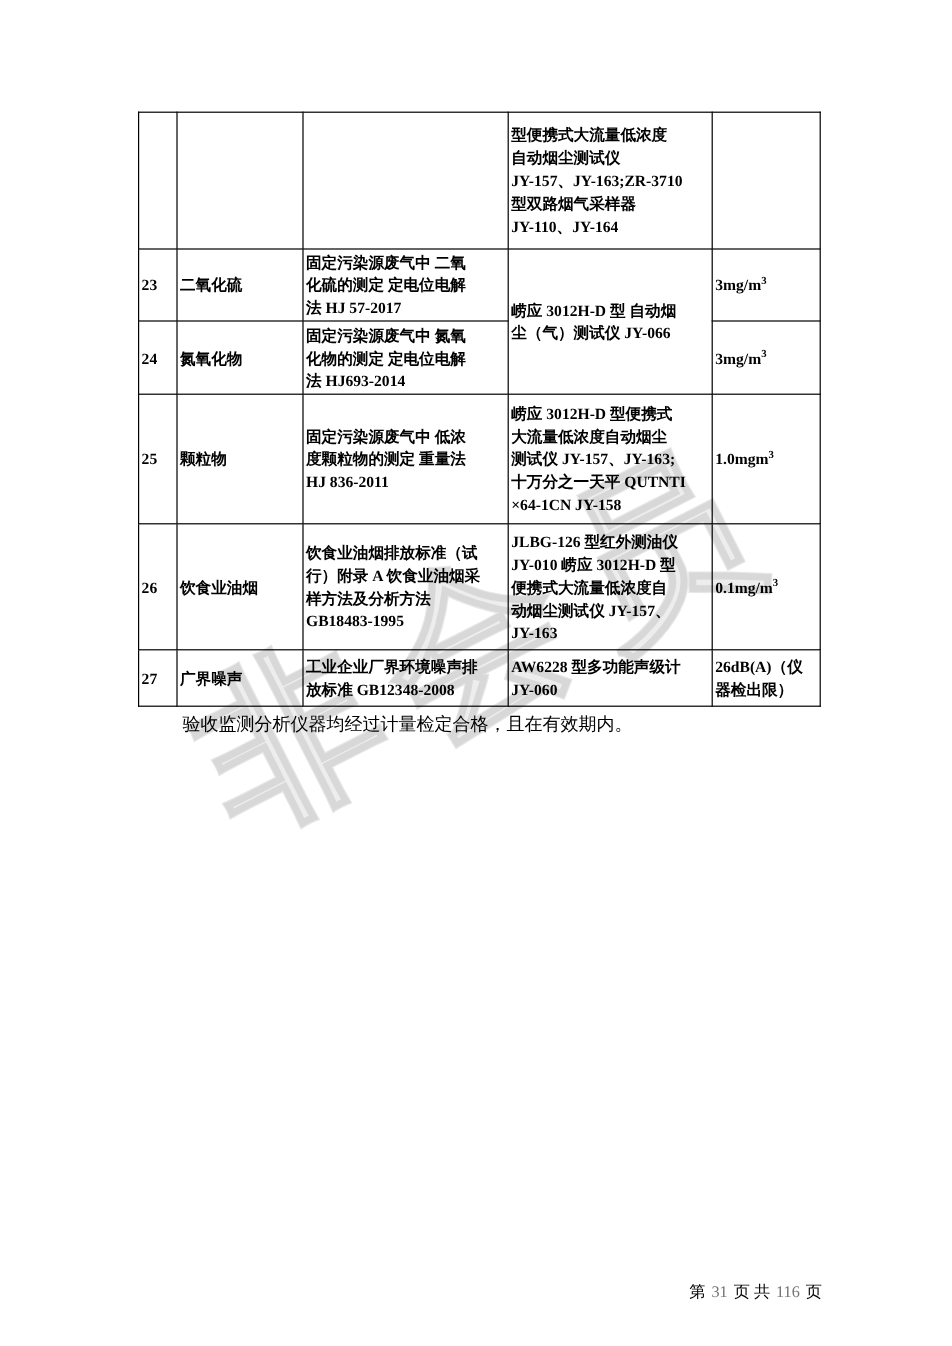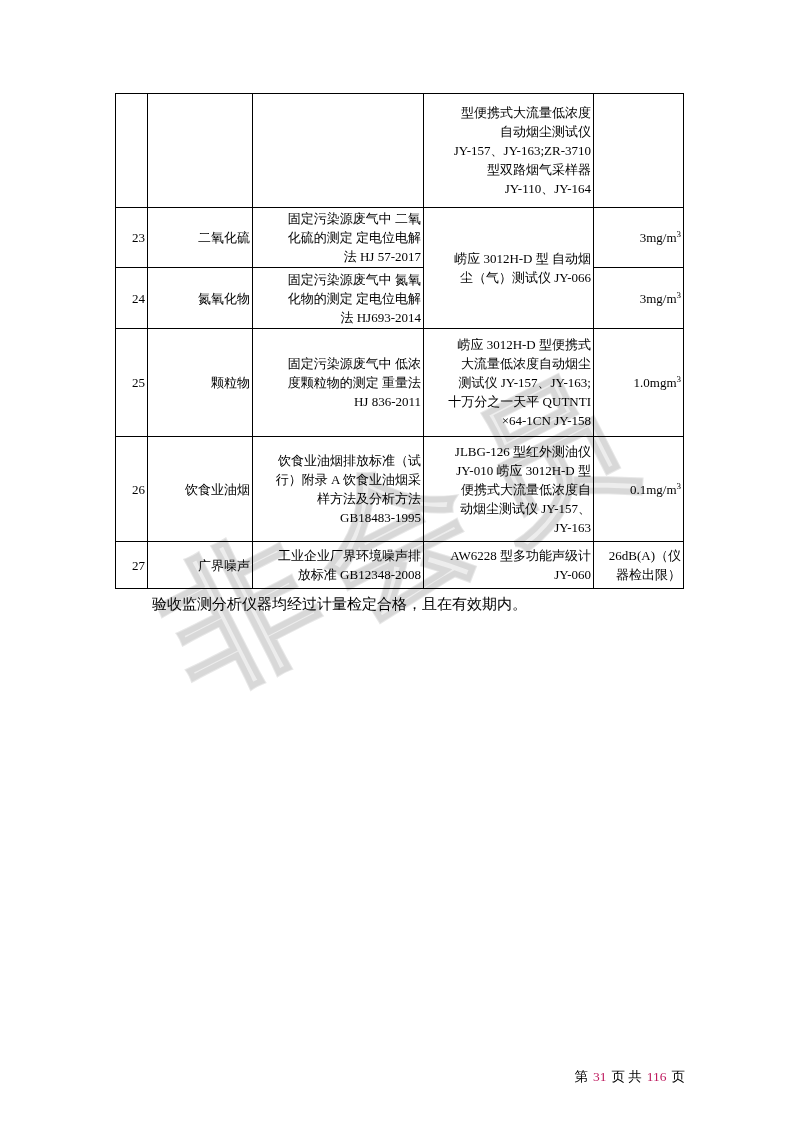--- a/index.html
+++ b/index.html
@@ -37,26 +37,27 @@
   table.monitor{
     position:relative;z-index:1;
     border-collapse:collapse;
     width:568px;
     margin-left:13px;
     table-layout:fixed;
   }
   table.monitor td{
     border:1.5px solid #000;
     vertical-align:middle;
-    text-align:right;
+    text-align:left;
     font-size:13px;
     line-height:19px;
     padding:1px 2px;
     white-space:pre-line;
     overflow:hidden;
+    font-weight:bold;
   }
   td.instr{line-height:21px;}
   sup{font-size:9px;line-height:0;}
   
   .heading{
     position:relative;z-index:1;
     font-family:"Liberation Sans","DejaVu Sans",sans-serif;
     font-weight:bold;
     font-size:17px;
     line-height:32px;
@@ -74,21 +75,21 @@
   
   .footer{
     position:absolute;
     right:108px;top:1026px;
     z-index:1;
     display:flex;
     align-items:baseline;
     gap:5px;
     font-size:13.5px;
   }
-  .footer .num{color:#be185d;margin-top:43px;}
+  .footer .num{color:#737373;margin-top:43px;}
 </style>
 </head>
 <body>
 
 <div class="page">
 
   <div class="watermark">非会员</div>
 
   <div class="content">
 

